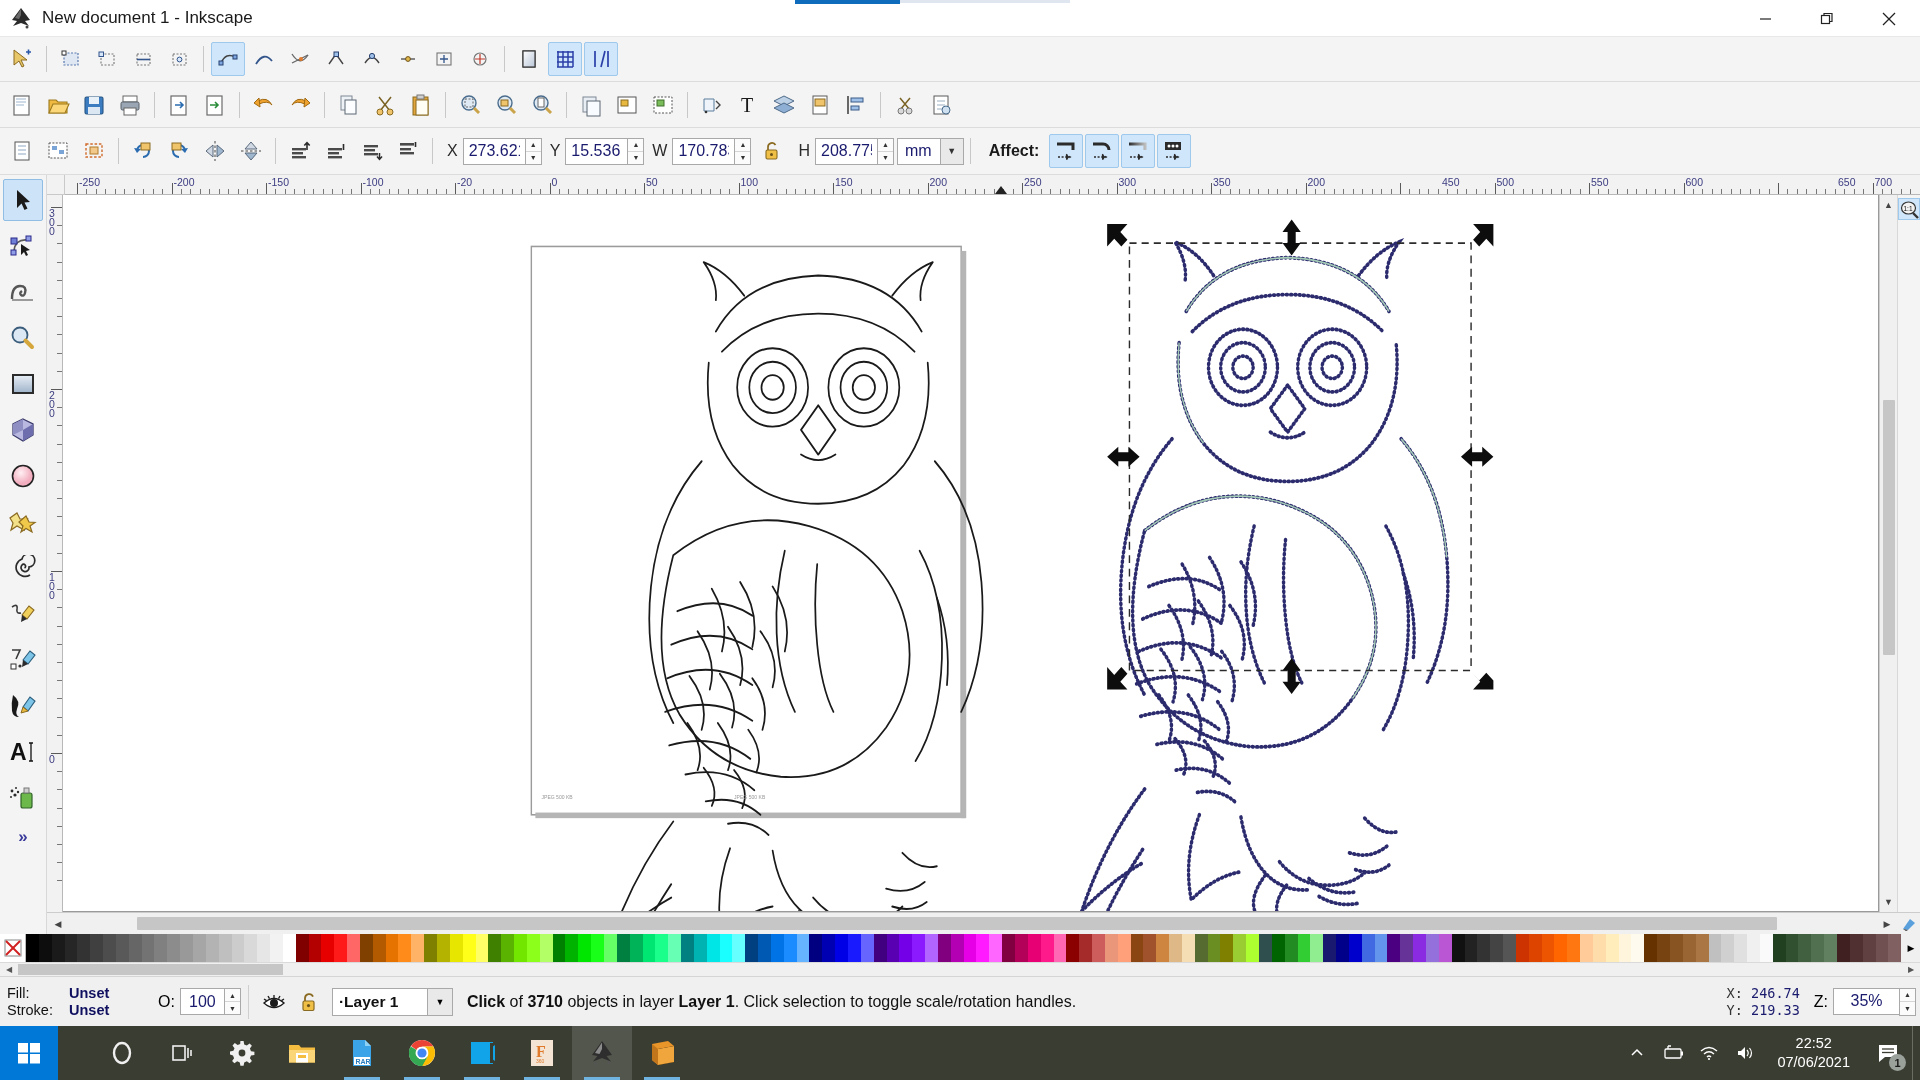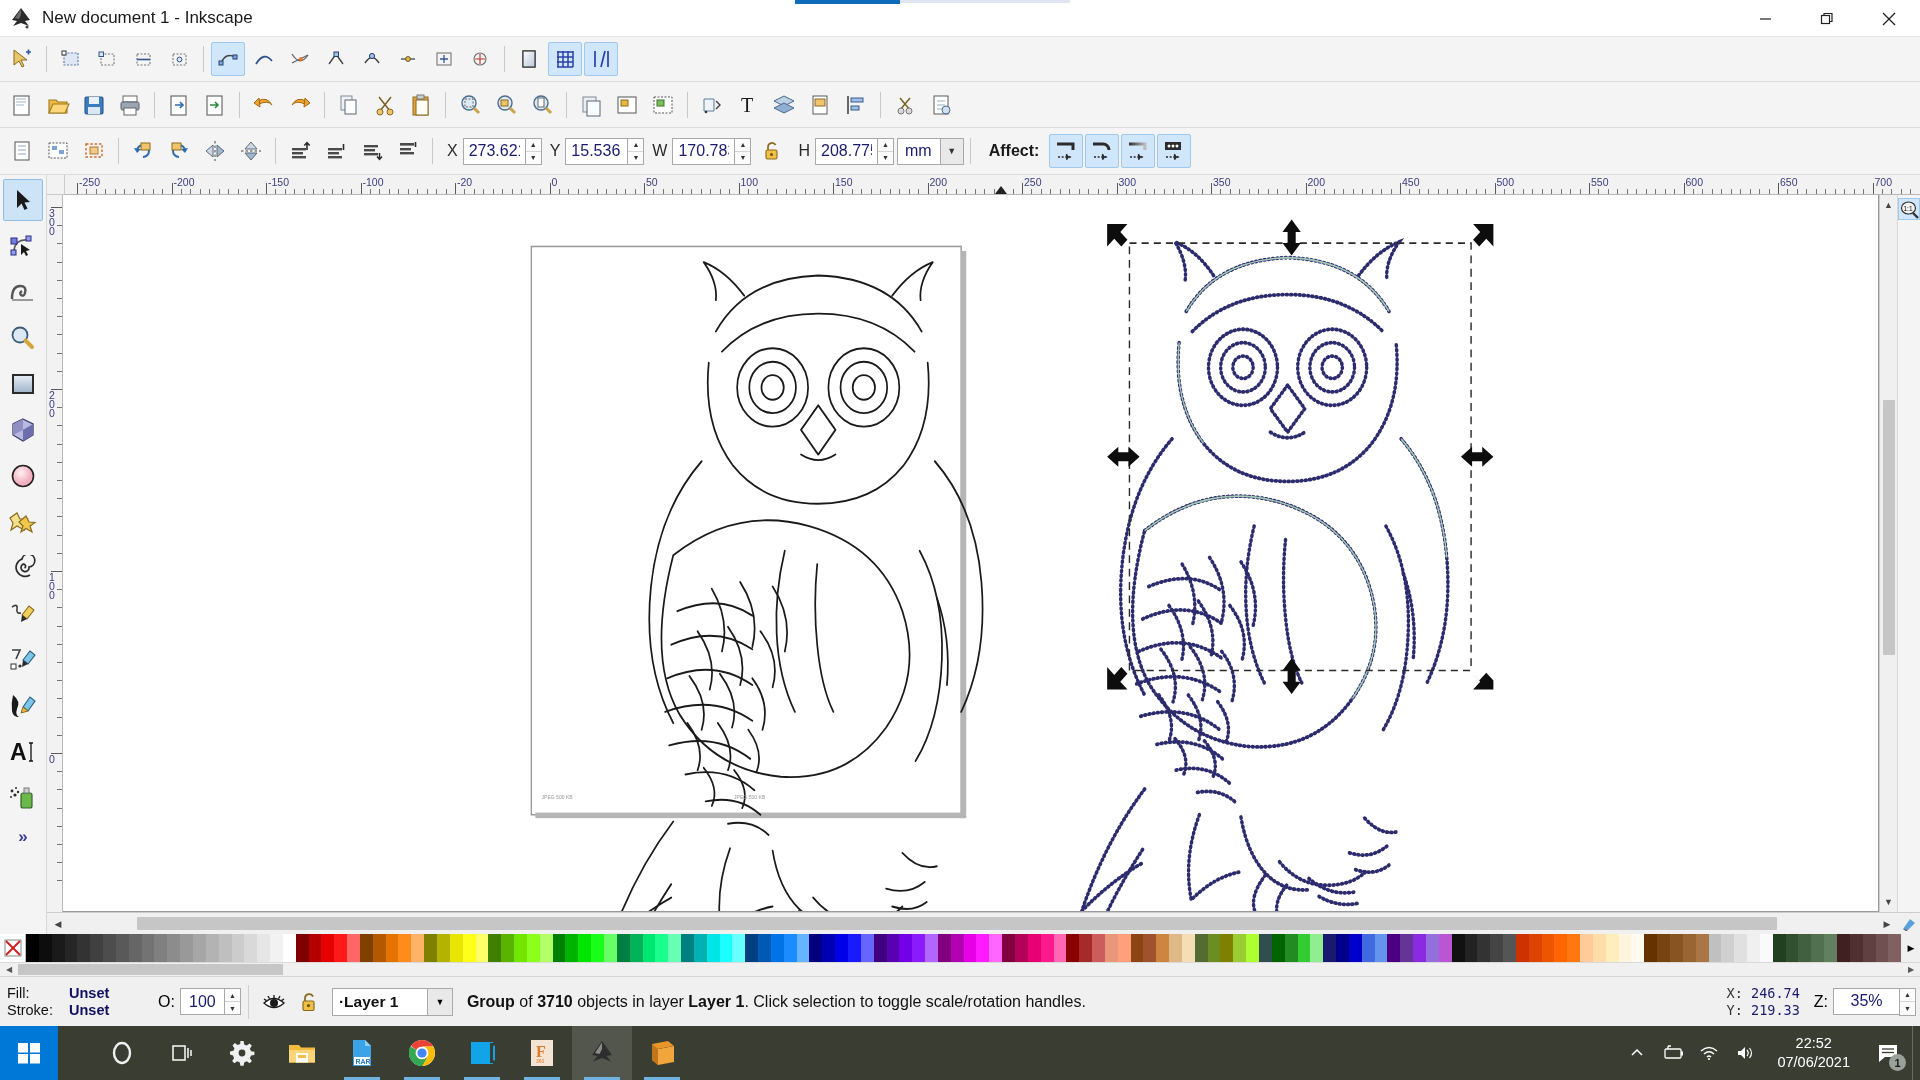--- a/index.html
+++ b/index.html
@@ -912,21 +912,21 @@
             <div class="rtick minor" style="left: 1249.95px;"></div>
             <div class="rtick minor" style="left: 1259.4px;"></div>
             <div class="rtick minor" style="left: 1268.85px;"></div>
             <div class="rtick minor" style="left: 1278.3px;"></div>
             <div class="rtick minor" style="left: 1287.75px;"></div>
             <div class="rtick minor" style="left: 1297.2px;"></div>
             <div class="rtick minor" style="left: 1306.65px;"></div>
             <div class="rtick minor" style="left: 1316.1px;"></div>
             <div class="rtick minor" style="left: 1325.55px;"></div>
             <div class="rtick major" style="left: 1335px;"></div>
-            <div class="rlabel" style="left: 1337px;">450</div>
+            <div class="rlabel" style="left: 1377px;">450</div>
             <div class="rtick minor" style="left: 1344.45px;"></div>
             <div class="rtick minor" style="left: 1353.9px;"></div>
             <div class="rtick minor" style="left: 1363.35px;"></div>
             <div class="rtick minor" style="left: 1372.8px;"></div>
             <div class="rtick minor" style="left: 1382.25px;"></div>
             <div class="rtick minor" style="left: 1391.7px;"></div>
             <div class="rtick minor" style="left: 1401.15px;"></div>
             <div class="rtick minor" style="left: 1410.6px;"></div>
             <div class="rtick minor" style="left: 1420.05px;"></div>
             <div class="rtick major" style="left: 1429.5px;"></div>
@@ -956,21 +956,21 @@
             <div class="rtick minor" style="left: 1627.95px;"></div>
             <div class="rtick minor" style="left: 1637.4px;"></div>
             <div class="rtick minor" style="left: 1646.85px;"></div>
             <div class="rtick minor" style="left: 1656.3px;"></div>
             <div class="rtick minor" style="left: 1665.75px;"></div>
             <div class="rtick minor" style="left: 1675.2px;"></div>
             <div class="rtick minor" style="left: 1684.65px;"></div>
             <div class="rtick minor" style="left: 1694.1px;"></div>
             <div class="rtick minor" style="left: 1703.55px;"></div>
             <div class="rtick major" style="left: 1713px;"></div>
-            <div class="rlabel" style="left: 1715px;">650</div>
+            <div class="rlabel" style="left: 1773px;">650</div>
             <div class="rtick minor" style="left: 1722.45px;"></div>
             <div class="rtick minor" style="left: 1731.9px;"></div>
             <div class="rtick minor" style="left: 1741.35px;"></div>
             <div class="rtick minor" style="left: 1750.8px;"></div>
             <div class="rtick minor" style="left: 1760.25px;"></div>
             <div class="rtick minor" style="left: 1769.7px;"></div>
             <div class="rtick minor" style="left: 1779.15px;"></div>
             <div class="rtick minor" style="left: 1788.6px;"></div>
             <div class="rtick minor" style="left: 1798.05px;"></div>
             <div class="rtick major" style="left: 1807.5px;"></div>
@@ -1392,21 +1392,21 @@
           <path d="M6 11 V8 a4.2 4.2 0 0 1 8 -1.4" fill="none" stroke="#8a6a20" stroke-width="1.8"></path>
           <rect x="4" y="11" width="11" height="9.5" rx="1.4" fill="#f0c046" stroke="#8a6a20" stroke-width="1.2"></rect>
           <circle cx="9.5" cy="15.6" r="1.6" fill="#6b5118"></circle>
         </svg>
     </div>
     <div class="layer-box">
       <div class="val">·Layer 1</div>
       <div class="caret">▼</div>
     </div>
     <div class="status-msg">
-      <b>Group</b><span> of </span><b>3710</b><span> objects in layer </span><b>Layer 1</b><span>. Click selection to toggle scale/rotation handles.</span>
+      <b>Click</b><span> of </span><b>3710</b><span> objects in layer </span><b>Layer 1</b><span>. Click selection to toggle scale/rotation handles.</span>
     </div>
     <div class="coords">
       <div><span class="k">X:</span> <span>246.74</span></div>
       <div><span class="k">Y:</span> <span>219.33</span></div>
     </div>
     <div class="op-lbl">Z:</div>
     <div class="spin zoom-box">
       <input value="35%" style="">
       <div class="arrows">
           <div>▲</div>

